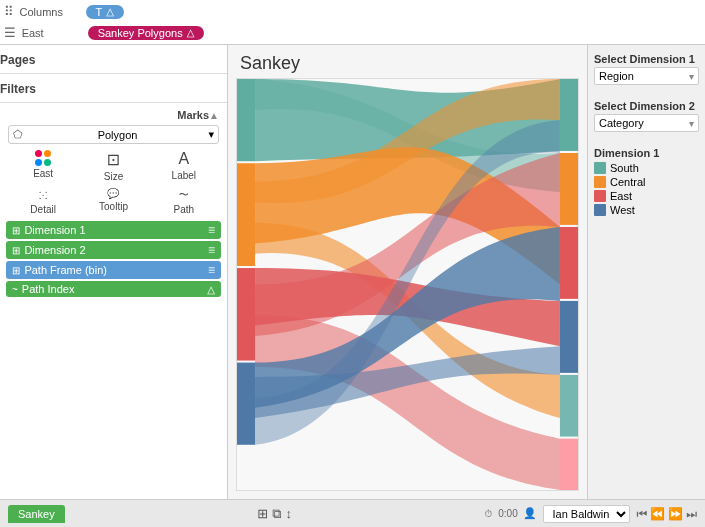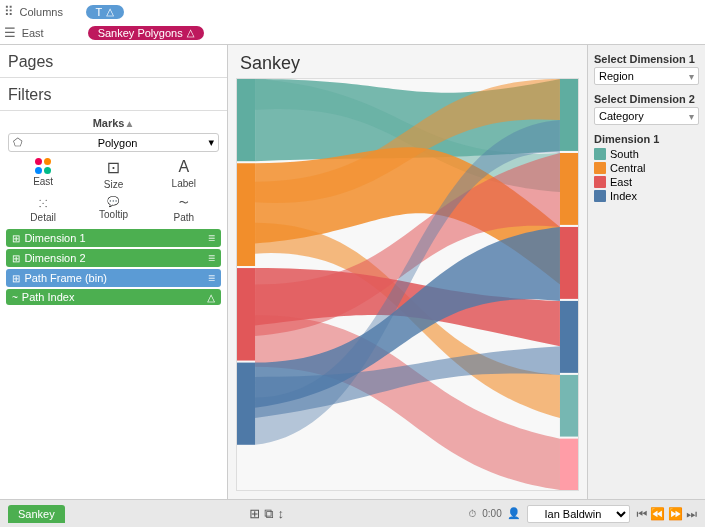--- a/index.html
+++ b/index.html
@@ -12,24 +12,24 @@
     .toolbar-pill { background: #be185d; color: #fff; border-radius: 10px; padding: 1px 10px; font-size: 11px; display: flex; align-items: center; gap: 4px; }
     .toolbar-pill.blue { background: #5b9bd5; }
     .delta { font-size: 10px; }
     .grid-icon { font-size: 13px; color: #666; }
 
     
     .main-layout { display: flex; flex: 1; overflow: hidden; }
 
     
     .left-panel { width: 228px; background: #fff; border-right: 1px solid #ccc; display: flex; flex-direction: column; padding: 4px 0; overflow: hidden; }
-    .panel-section-title { font-size: 16px; color: #444; padding: 4px 8px 2px; font-weight: 400; }
+    .panel-section-title { font-size: 12px; color: #444; padding: 4px 0 2px; font-weight: 700; }
     .panel-divider { border: none; border-top: 1px solid #ddd; margin: 4px 0; }
 
-    .marks-header { display: flex; justify-content: center; align-items: center; padding: 2px 8px; }
+    .marks-header { display: flex; justify-content: flex-end; align-items: center; padding: 2px 8px; }
     .marks-title { font-size: 11px; color: #444; font-weight: 600; }
     .marks-arrow { color: #888; font-size: 10px; }
 
     .mark-type-select { margin: 2px 8px; display: flex; align-items: center; background: #fff; border: 1px solid #ccc; border-radius: 3px; padding: 2px 4px; justify-content: space-between; font-size: 11px; }
     .polygon-icon { color: #555; margin-right: 4px; }
 
     .mark-buttons { display: flex; justify-content: space-around; padding: 4px 8px; }
     .mark-btn { display: flex; flex-direction: column; align-items: center; gap: 2px; font-size: 10px; color: #444; cursor: pointer; min-width: 40px; }
     .mark-btn-icon { font-size: 16px; }
     .color-dots { display: grid; grid-template-columns: 1fr 1fr; gap: 1px; width: 16px; height: 16px; }
@@ -53,37 +53,37 @@
 
     
     .center-area { flex: 1; display: flex; flex-direction: column; background: #f5f5f5; overflow: hidden; }
     .chart-title { font-size: 18px; color: #333; padding: 8px 12px 4px; font-weight: 300; }
     .chart-canvas { flex: 1; margin: 0 8px 8px; background: #fff; border: 1px solid #ddd; overflow: hidden; position: relative; }
 
     
     .sankey-svg { width: 100%; height: 100%; }
 
     
-    .right-panel { width: 118px; background: #f0f0f0; border-left: 1px solid #ccc; padding: 8px 6px; display: flex; flex-direction: column; gap: 8px; }
+    .right-panel { width: 118px; background: #f0f0f0; border-left: 1px solid #ccc; padding: 8px 6px; display: flex; flex-direction: column; gap: 15px; }
     .right-section-title { font-size: 11px; color: #333; font-weight: 600; margin-bottom: 2px; }
     .right-dropdown { background: #fff; border: 1px solid #ccc; border-radius: 2px; padding: 2px 4px; font-size: 11px; display: flex; justify-content: space-between; align-items: center; cursor: pointer; }
     .right-dropdown-arrow { color: #888; font-size: 10px; }
 
     .legend-title { font-size: 11px; color: #333; font-weight: 600; margin-bottom: 3px; }
     .legend-item { display: flex; align-items: flex-start; gap: 4px; font-size: 11px; margin-bottom: 2px; }
     .legend-color { width: 12px; height: 12px; border-radius: 1px; flex-shrink: 0; }
 
     
     .bottom-bar { height: 28px; background: #e8e8e8; border-top: 1px solid #ccc; display: flex; align-items: center; justify-content: space-between; padding: 0 8px; }
     .bottom-tabs { display: flex; align-items: center; gap: 0; }
     .bottom-tab { padding: 3px 10px; font-size: 11px; background: #4caf50; color: #fff; border-radius: 3px 3px 0 0; cursor: pointer; }
     .bottom-icons { display: flex; gap: 4px; align-items: center; }
     .bottom-icon { font-size: 13px; color: #555; cursor: pointer; }
     .bottom-right { display: flex; align-items: center; gap: 6px; font-size: 11px; color: #444; }
-    .user-select { border: 1px solid #ccc; background: #fff; border-radius: 2px; padding: 1px 12px; font-size: 11px; }
+    .user-select { border: 1px solid #ccc; background: #fff; border-radius: 2px; padding: 1px 4px; font-size: 11px; }
     .status-bar-left { font-size: 10px; color: #666; }
     .nav-icons { display: flex; gap: 3px; align-items: center; }
     .nav-icon { font-size: 12px; color: #666; cursor: pointer; }
   </style>
 </head>
 <body>
 
 <div class="top-bar">
   <div class="toolbar-row">
     <span class="grid-icon">⠿</span>
@@ -260,21 +260,21 @@
           <div class="legend-item">
       <div class="legend-color" style="background:#f28e2b"></div>
       <span>Central</span>
     </div>
           <div class="legend-item">
       <div class="legend-color" style="background:#e15759"></div>
       <span>East</span>
     </div>
           <div class="legend-item">
       <div class="legend-color" style="background:#4e79a7"></div>
-      <span>Index</span>
+      <span>West</span>
     </div>
         </div>
     </div>
   </div>
 
 </div>
 
 <div class="bottom-bar">
   <div class="bottom-tabs">
     <div class="bottom-tab">Sankey</div>

